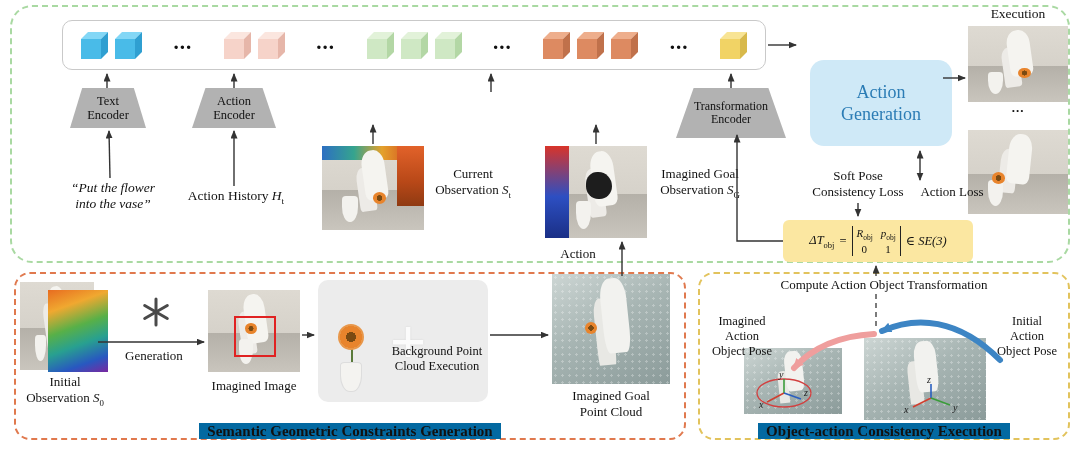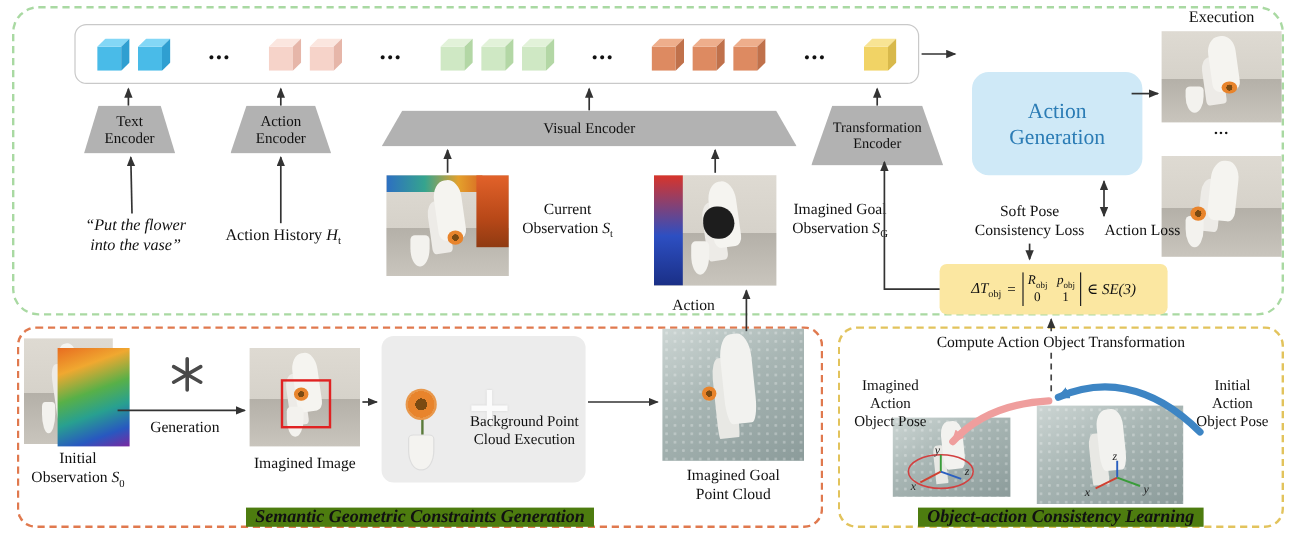--- a/index.html
+++ b/index.html
@@ -79,21 +79,21 @@
   #plus-sign { position:absolute; left:58px; top:30px; width:64px; text-align:center; font-size:62px;
     line-height:1; color:#fbfbfb; text-shadow:0 0 2px #d2d2d2; font-family:"Liberation Sans",sans-serif; }
   .flower-recon { position:absolute; left:16px; top:44px; width:34px; height:68px; }
   .flower-recon .bloom { position:absolute; left:50%; top:0; transform:translateX(-50%); width:26px; height:26px;
     border-radius:50%; background:radial-gradient(circle,#7a4a12 0 5px,#e8842c 5px 11px,#e8974a 11px); }
   .flower-recon .stem { position:absolute; left:50%; top:23px; width:2px; height:16px; background:#5a7a3a; }
   .flower-recon .pot { position:absolute; left:50%; bottom:0; transform:translateX(-50%); width:22px; height:30px;
     background:#f4f3f0; border:1px solid #ddd; border-radius:20% 20% 45% 45%/12% 12% 55% 55%; }
 
   .sec-title { position:absolute; text-align:center; z-index:6; font-weight:bold; font-size:15px; }
-  .sec-title span { background:#4d7c0f; padding:0 8px;font-style:italic; }
+  .sec-title span { background:#0369a1; padding:0 8px; }
 
   .axl { font-size:10px; font-style:italic; fill:#222; font-family:"Liberation Serif",serif; }
 
   #overlay { position:absolute; left:0; top:0; z-index:10; pointer-events:none; }
 </style>
 </head>
 <body>
 
 <div id="canvas">
 
@@ -173,23 +173,20 @@
       </span>
     </div>
 
   <div class="trap trap-n" style="left:70px;top:88px;width:76px;height:40px">
     <span>Text</span>
     <span>Encoder</span>
   </div>
   <div class="trap trap-n" style="left:192px;top:88px;width:84px;height:40px">
     <span>Action</span>
     <span>Encoder</span>
-  </div>
-  <div class="trap trap-w" style="left:318px;top:92px;width:346px;height:30px">
-    <span>Visual Encoder</span>
   </div>
   <div class="trap trap-n" style="left:676px;top:88px;width:110px;height:50px;font-size:12px">
     <span>Transformation</span>
     <span>Encoder</span>
   </div>
 
   <div id="action-gen">
     <span>Action Generation</span>
   </div>
 
@@ -349,21 +346,21 @@
   <svg class="abs" style="left:898px;top:376px;z-index:4" width="66" height="42" viewBox="0 0 66 42">
     <line x1="33" y1="22" x2="15" y2="31" stroke="#d04030" stroke-width="1.6"></line>
     <line x1="33" y1="22" x2="33" y2="8" stroke="#2a5fc0" stroke-width="1.6"></line>
     <line x1="33" y1="22" x2="52" y2="29" stroke="#3a9c3a" stroke-width="1.6"></line>
     <text x="6" y="37" class="axl">x</text>
     <text x="29" y="7" class="axl">z</text>
     <text x="55" y="35" class="axl">y</text>
   </svg>
 
   <div class="sec-title" style="left:698px;top:423px;width:372px">
-    <span>Object-action Consistency Learning</span>
+    <span>Object-action Consistency Execution</span>
   </div>
 
   <svg id="overlay" width="1080" height="454" viewBox="0 0 1080 454">
     <defs>
       <marker id="mk" markerUnits="userSpaceOnUse" markerWidth="10" markerHeight="9" refX="7.5" refY="3.5" orient="auto-start-reverse">
         <path d="M0,0 L8.5,3.5 L0,7 Z" fill="#333"></path>
       </marker>
       <marker id="mkp" markerUnits="userSpaceOnUse" markerWidth="14" markerHeight="13" refX="9" refY="5" orient="auto">
         <path d="M0,0 L11,5 L0,10 Z" fill="#ef9e9d"></path>
       </marker>

